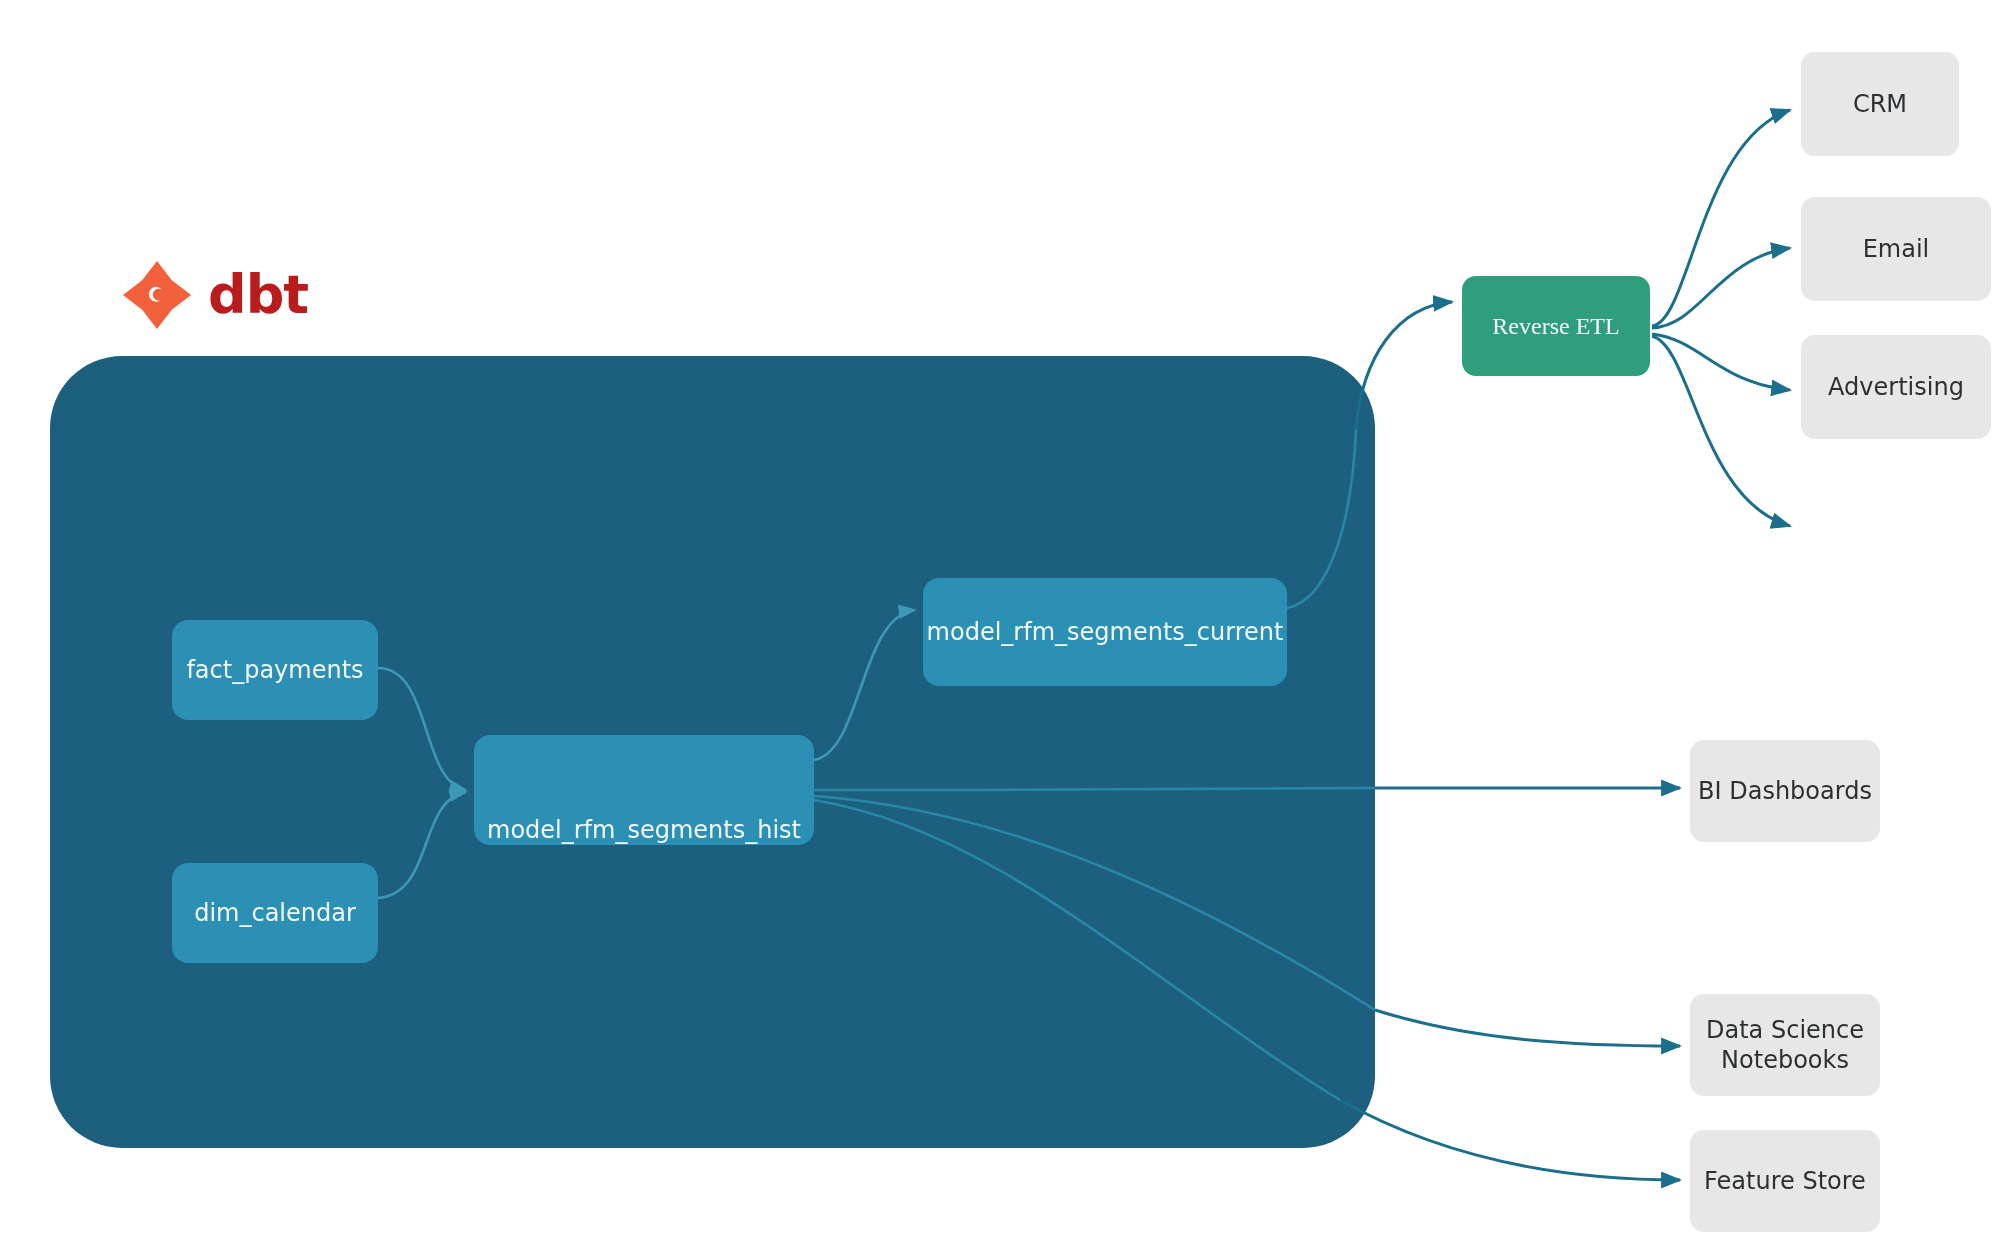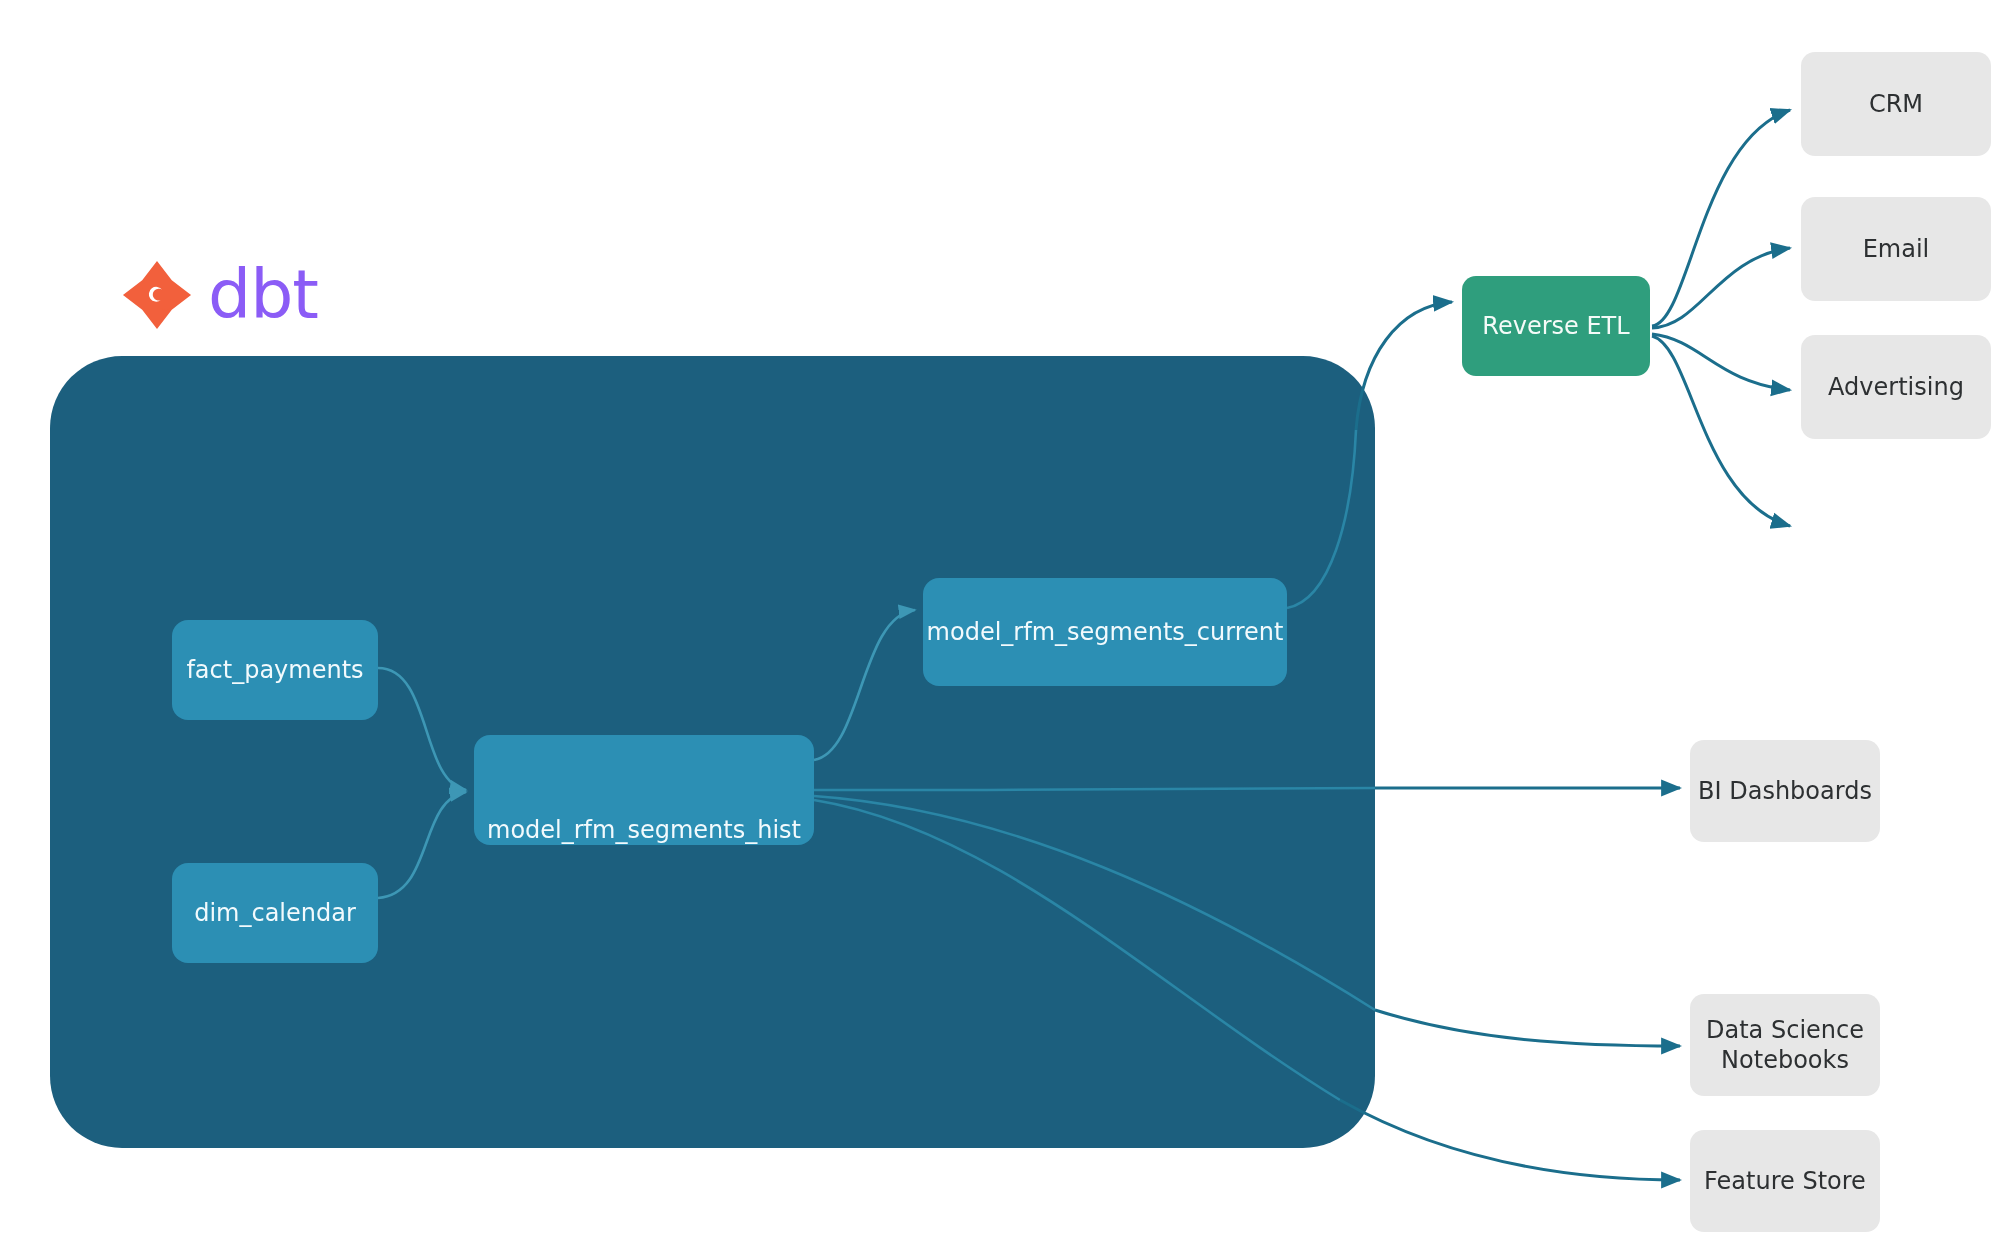--- a/index.html
+++ b/index.html
@@ -25,23 +25,23 @@
     position: absolute;
     left: 120px;
     top: 258px;
     display: flex;
     align-items: center;
     gap: 14px;
   }
   #dbt-logo .mark { width: 74px; height: 74px; display: block; }
   #dbt-logo .wordmark {
     font-family: "DejaVu Sans", "Liberation Sans", sans-serif;
-    font-size: 68px;
-    font-weight: 400;
-    color: #8b5cf6;
+    font-size: 54px;
+    font-weight: 700;
+    color: #b91c1c;
     letter-spacing: -1px;
     line-height: 1;
   }
 
   
   #dbt-container {
     position: absolute;
     left: 50px;
     top: 356px;
     width: 1325px;
@@ -88,22 +88,22 @@
     color: #2d3032;
     border-radius: 14px;
     font-size: 24px;
   }
 
   
   #node-fact-payments       { left: 172px;  top: 620px;  width: 206px; height: 100px; }
   #node-dim-calendar        { left: 172px;  top: 863px;  width: 206px; height: 100px; }
   #node-rfm-hist            { left: 474px;  top: 735px;  width: 340px; height: 110px; align-items: flex-end; }
   #node-rfm-current         { left: 923px;  top: 554px;  width: 364px; height: 108px; margin-top: 24px; }
-  #node-reverse-etl         { left: 1462px; top: 276px;  width: 188px; height: 100px; }
-  #node-crm                 { left: 1801px; top: 52px;   width: 190px; height: 104px; }
+  #node-reverse-etl         { left: 1462px; top: 276px;  width: 188px; height: 100px; font-family: Liberation Serif, serif; }
+  #node-crm                 { left: 1801px; top: 52px;   width: 158px; height: 104px; }
   #node-email               { left: 1801px; top: 197px;  width: 190px; height: 104px; }
   #node-advertising         { left: 1801px; top: 335px;  width: 190px; height: 104px; }
   #node-sms-push            { left: 1801px; top: 474px;  width: 190px; height: 104px; }
   #node-bi-dashboards       { left: 1690px; top: 740px;  width: 190px; height: 102px; }
   #node-ds-notebooks        { left: 1690px; top: 994px;  width: 190px; height: 102px; }
   #node-feature-store       { left: 1690px; top: 1130px; width: 190px; height: 102px; }
 </style>
 </head>
 <body>
 

